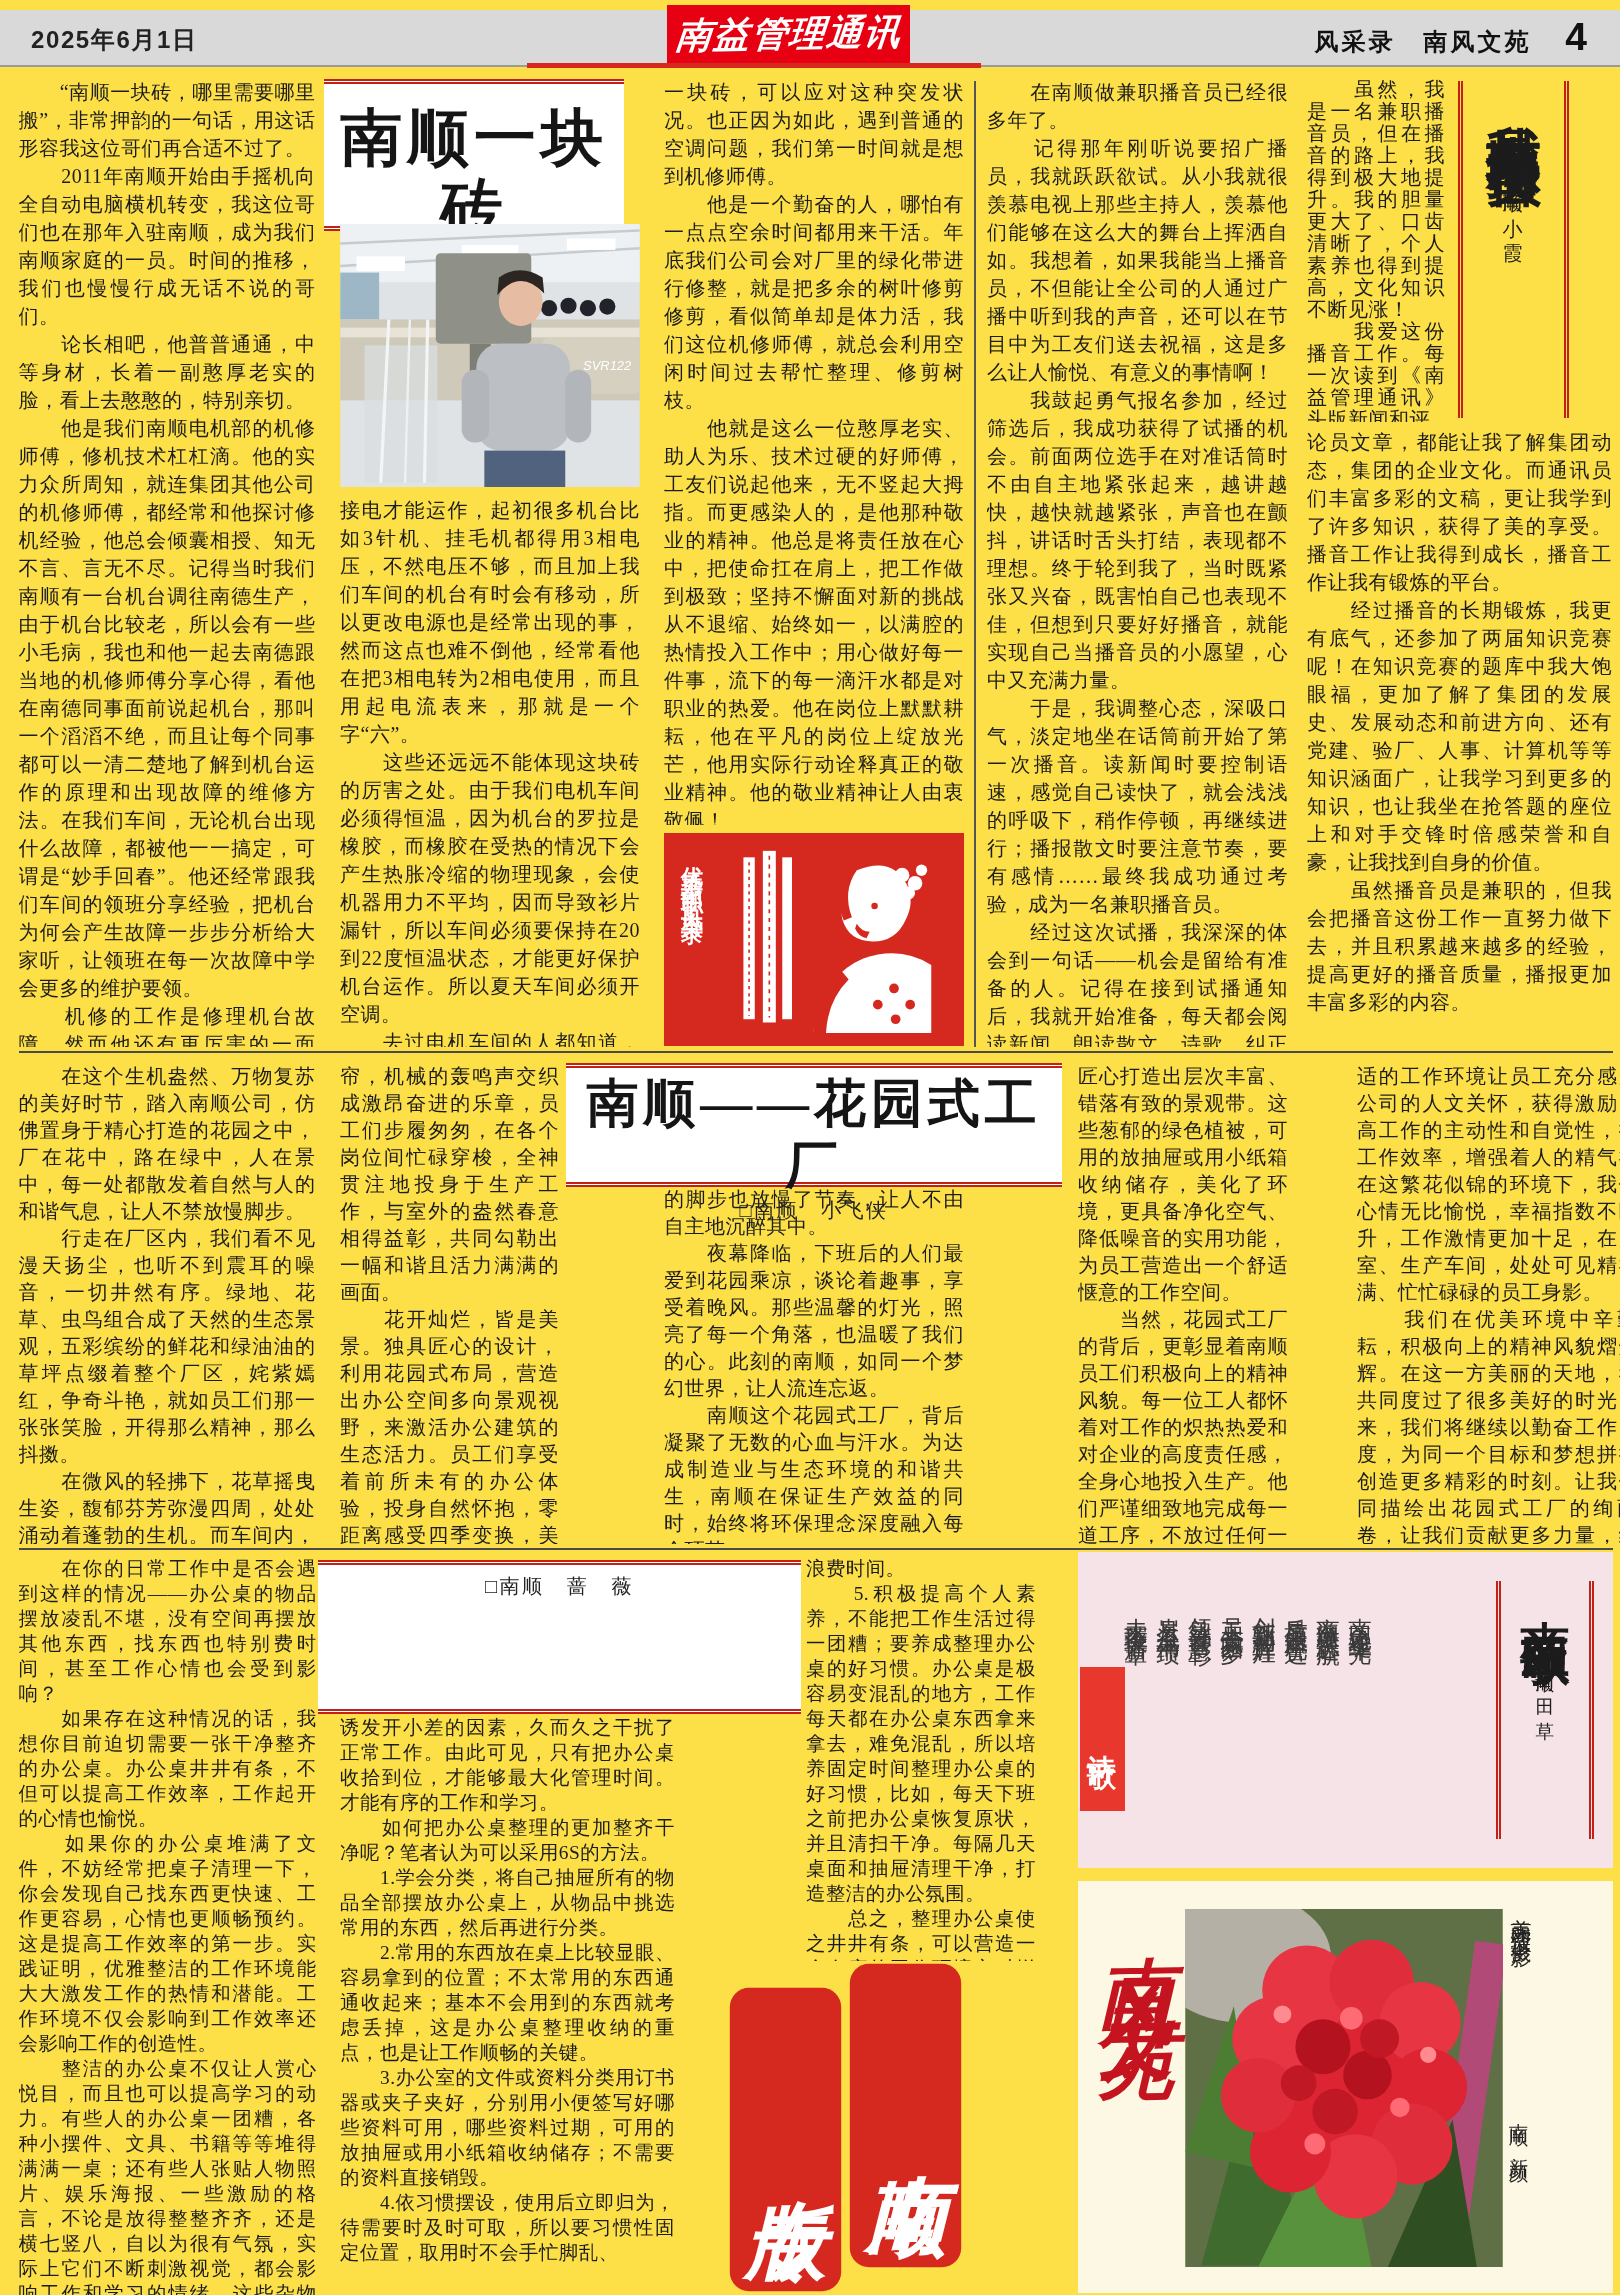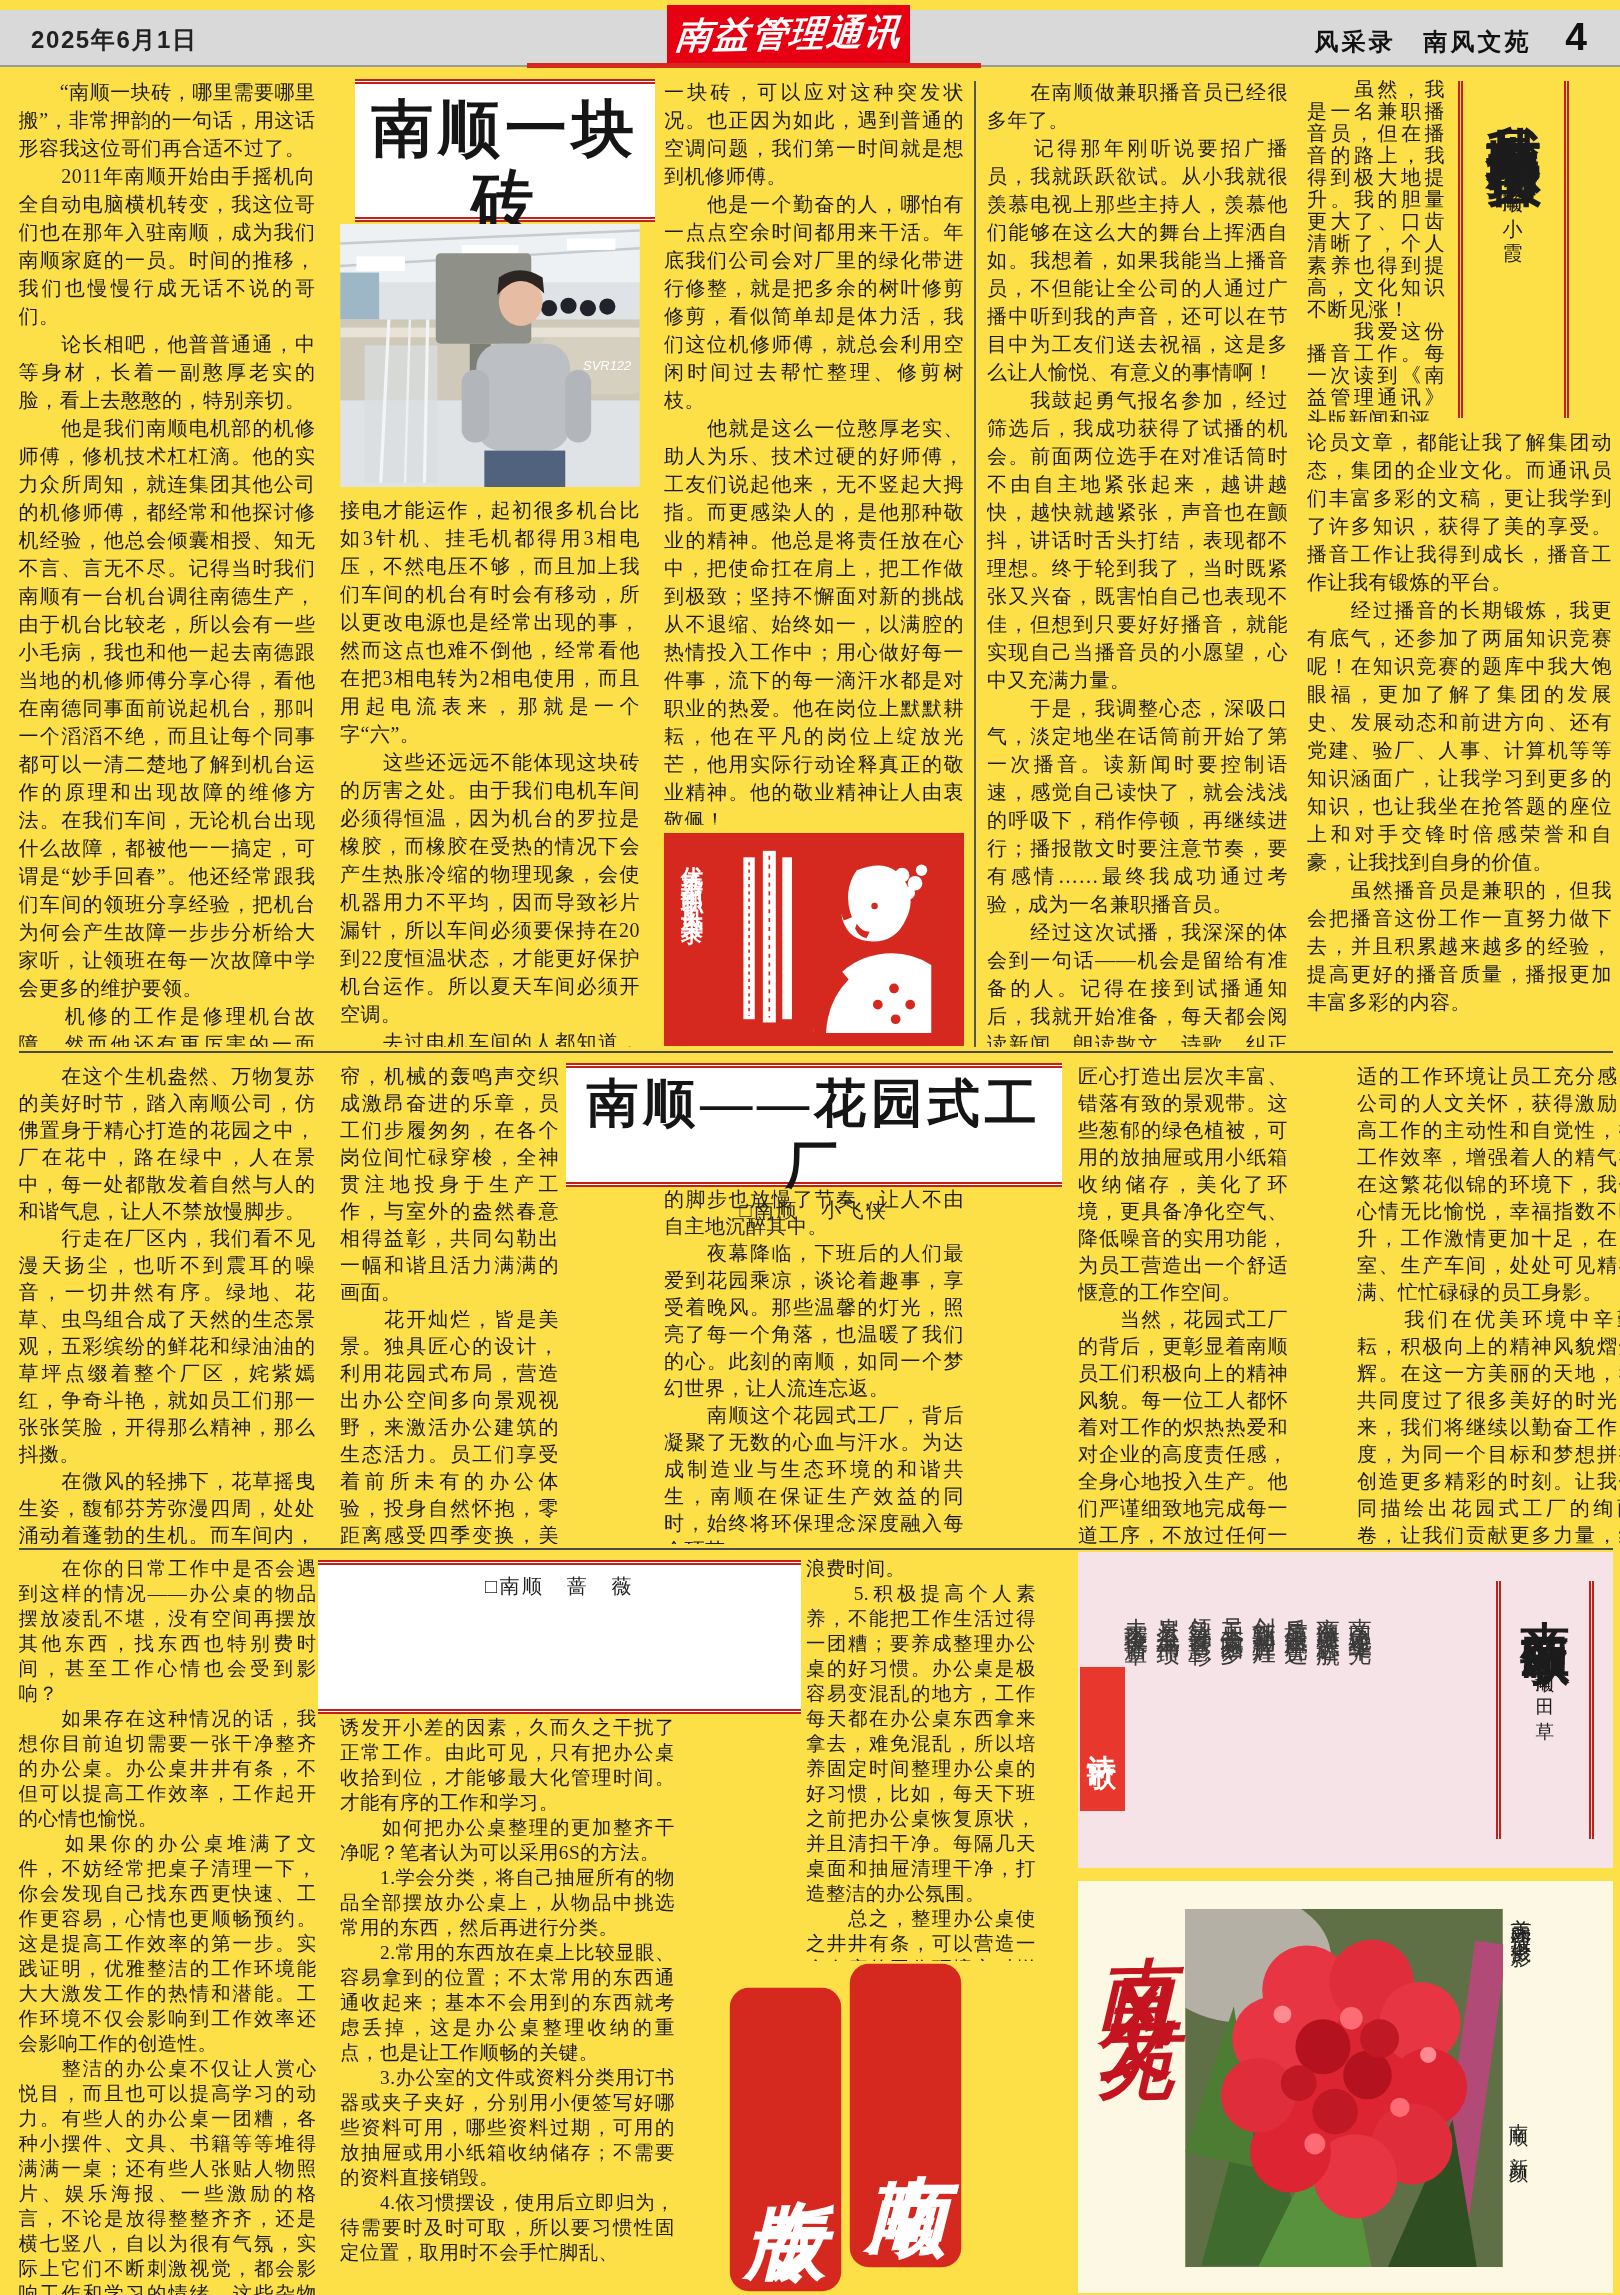--- a/index.html
+++ b/index.html
@@ -59,21 +59,21 @@
   <div class="abs hdr-page">4</div>
   <div class="abs hdr-rule"></div>
   <div class="abs hdr-rule-red"></div>
 
   <div class="abs coltxt" style="left:18.6px;top:78px;width:297px;height:969px;">　　“南顺一块砖，哪里需要哪里搬”，非常押韵的一句话，用这话形容我这位哥们再合适不过了。
 　　2011年南顺开始由手摇机向全自动电脑横机转变，我这位哥们也在那年入驻南顺，成为我们南顺家庭的一员。时间的推移，我们也慢慢行成无话不说的哥们。
 　　论长相吧，他普普通通，中等身材，长着一副憨厚老实的脸，看上去憨憨的，特别亲切。
 　　他是我们南顺电机部的机修师傅，修机技术杠杠滴。他的实力众所周知，就连集团其他公司的机修师傅，都经常和他探讨修机经验，他总会倾囊相授、知无不言、言无不尽。记得当时我们南顺有一台机台调往南德生产，由于机台比较老，所以会有一些小毛病，我也和他一起去南德跟当地的机修师傅分享心得，看他在南德同事面前说起机台，那叫一个滔滔不绝，而且让每个同事都可以一清二楚地了解到机台运作的原理和出现故障的维修方法。在我们车间，无论机台出现什么故障，都被他一一搞定，可谓是“妙手回春”。他还经常跟我们车间的领班分享经验，把机台为何会产生故障一步步分析给大家听，让领班在每一次故障中学会更多的维护要领。
 　　机修的工作是修理机台故障，然而他还有更厉害的一面——他还有电工证，所以也经常看他在车间帮电工修理灯管、水管之类的问题，因为我们电机的机台要</div>
 
-  <div class="abs tbox" style="left:355px;top:79px;width:300px;height:123px;padding-top:10px;">
+  <div class="abs tbox" style="left:324px;top:79px;width:300px;height:123px;padding-top:19px;">
     <div class="t1" style="font-size:62px;line-height:71px;">南顺一块砖</div>
     <div class="by">□南顺　应乘风</div>
   </div>
 
   <div class="abs" style="left:340px;top:224px;width:300px;height:263px;text-align:center;">
     <svg width="300" height="263" viewBox="0 0 370 325">
       <rect width="370" height="325" fill="#dfe3e6"></rect>
       <rect width="370" height="72" fill="#eef1f3"></rect>
       <line x1="0" y1="24" x2="370" y2="8" stroke="#c6cbd0" stroke-width="3"></line>
       <line x1="0" y1="52" x2="370" y2="30" stroke="#c6cbd0" stroke-width="3"></line>

